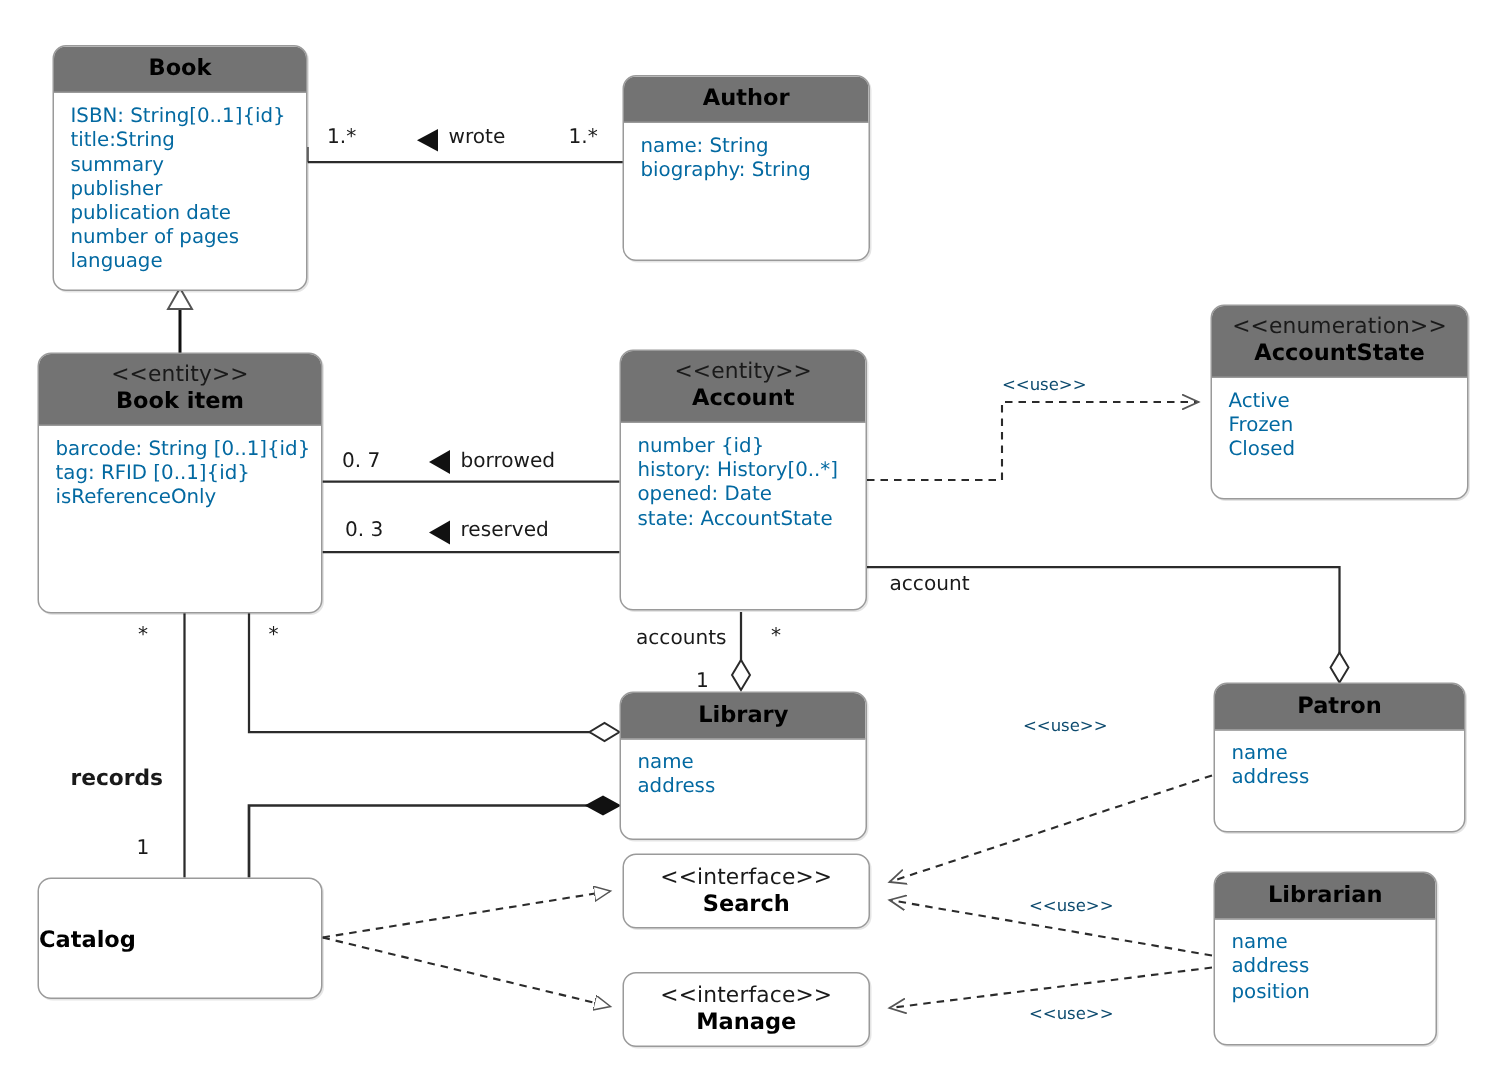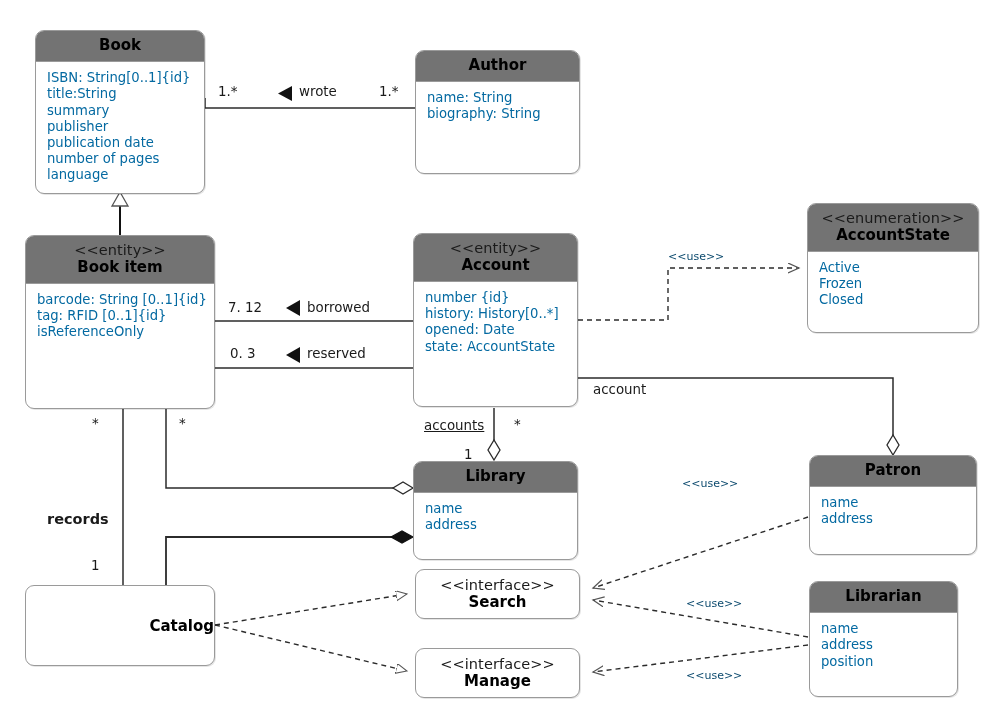--- a/index.html
+++ b/index.html
@@ -261,53 +261,53 @@
     <div class="uml-head">
       <span class="cname">Librarian</span>
     </div>
     <div class="uml-body">
       <div class="attr">name</div>
       <div class="attr">address</div>
       <div class="attr">position</div>
     </div>
   </div>
 
-  <div class="uml-box" style="left:25px; top:585px; width:190px; height:81px; display:flex; align-items:center; justify-content:flex-end;">
+  <div class="uml-box" style="left:25px; top:585px; width:190px; height:81px; display:flex; align-items:center; justify-content:flex-start;">
     <span class="cname">Catalog</span>
   </div>
 
   <div class="uml-box" style="left:415px; top:569px; width:165px; height:50px; display:flex; flex-direction:column; align-items:center; justify-content:center;">
     <span class="stereo">&lt;&lt;interface&gt;&gt;</span>
     <span class="cname">Search</span>
   </div>
 
   <div class="uml-box" style="left:415px; top:648px; width:165px; height:50px; display:flex; flex-direction:column; align-items:center; justify-content:center;">
     <span class="stereo">&lt;&lt;interface&gt;&gt;</span>
     <span class="cname">Manage</span>
   </div>
 
   <span class="mult" style="left:218px; top:84px;">1.*</span>
   <span class="edge-label" style="left:299px; top:84px;">wrote</span>
   <span class="mult" style="left:379px; top:84px;">1.*</span>
 
-  <span class="mult" style="left:228px; top:300px;">7. 12</span>
+  <span class="mult" style="left:228px; top:300px;">0. 7</span>
   <span class="edge-label" style="left:307px; top:300px;">borrowed</span>
 
   <span class="mult" style="left:230px; top:346px;">0. 3</span>
   <span class="edge-label" style="left:307px; top:346px;">reserved</span>
 
   <span class="stereo-label" style="left:668px; top:238px;">&lt;&lt;use&gt;&gt;</span>
 
   <span class="mult" style="left:92px; top:416px;">*</span>
   <span class="edge-label bold" style="left:47px; top:495px;margin-top:16px;">records</span>
   <span class="mult" style="left:91px; top:558px;">1</span>
 
   <span class="mult" style="left:179px; top:416px;">*</span>
 
-  <span class="edge-label" style="left:424px; top:418px;text-decoration:underline;">accounts</span>
+  <span class="edge-label" style="left:424px; top:418px;">accounts</span>
   <span class="mult" style="left:514px; top:417px;">*</span>
   <span class="mult" style="left:464px; top:447px;">1</span>
 
   <span class="edge-label" style="left:593px; top:382px;">account</span>
 
   <span class="stereo-label" style="left:682px; top:465px;">&lt;&lt;use&gt;&gt;</span>
 
   <span class="stereo-label" style="left:686px; top:585px;">&lt;&lt;use&gt;&gt;</span>
 
   <span class="stereo-label" style="left:686px; top:657px;">&lt;&lt;use&gt;&gt;</span>

